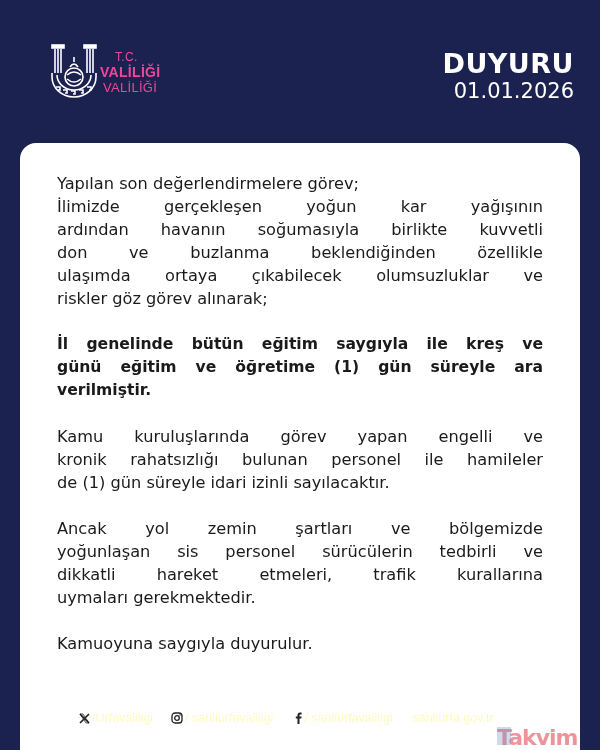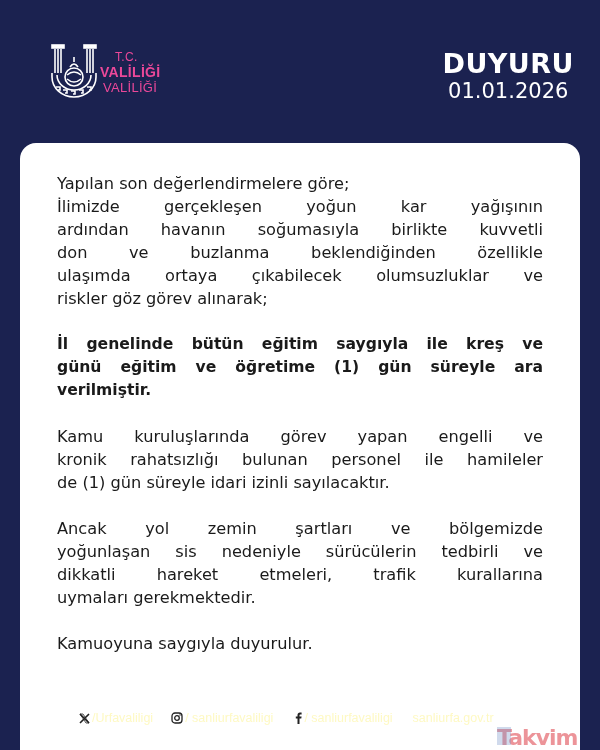--- a/index.html
+++ b/index.html
@@ -13,21 +13,21 @@
   .logo-mark { position: absolute; left: 50px; top: 43px; width: 48px; height: 56px; }
   .logo-text {
     position: absolute; left: 100px; top: 50px;
     color: #ec4899; font-family: "Liberation Sans", sans-serif;
     line-height: 15px; letter-spacing: 0.3px;
   }
   .logo-text .tc { font-size: 12px; padding-left: 15px; display: block; }
   .logo-text .city { font-size: 14px; font-weight: bold; display: block; }
   .logo-text .office { font-size: 13px; display: block; padding-left: 3px; }
 
-  .announce { position: absolute; right: 26px; top: 48px; text-align: center; color: #ffffff; }
+  .announce { position: absolute; right: 26px; top: 48px; text-align: right; color: #ffffff; }
   .announce .title {
     display: block; font-family: "DejaVu Sans", sans-serif; font-weight: bold;
     font-size: 27px; line-height: 32px; letter-spacing: 0.5px;
   }
   .announce .date {
     display: block; font-family: "DejaVu Sans", sans-serif; font-weight: normal;
     font-size: 21px; line-height: 24px; margin-top: -1px;
   }
 
   .card {
@@ -108,40 +108,40 @@
   </div>
   <div class="announce">
     <span class="title">DUYURU</span>
     <span class="date">01.01.2026</span>
   </div>
 </div>
 
 <div class="card">
   <div class="body-text">
     <p>
-      <span class="line end">Yapılan son değerlendirmelere göre;</span>
+      <span class="line end">Yapılan son değerlendirmelere görev;</span>
       <span class="line">İlimizde gerçekleşen yoğun kar yağışının</span>
       <span class="line">ardından havanın soğumasıyla birlikte kuvvetli</span>
       <span class="line">don ve buzlanma beklendiğinden  özellikle</span>
       <span class="line">ulaşımda ortaya çıkabilecek olumsuzluklar ve</span>
       <span class="line end">riskler göz görev alınarak;</span>
     </p>
     <p class="bold">
       <span class="line">İl genelinde bütün eğitim saygıyla ile kreş ve</span>
       <span class="line">günü eğitim ve öğretime (1) gün süreyle ara</span>
       <span class="line end">verilmiştir.</span>
     </p>
     <p>
       <span class="line">Kamu kuruluşlarında görev yapan engelli ve</span>
       <span class="line">kronik rahatsızlığı bulunan personel ile hamileler</span>
       <span class="line end">de (1) gün süreyle idari izinli sayılacaktır.</span>
     </p>
     <p>
       <span class="line">Ancak yol zemin şartları ve bölgemizde</span>
-      <span class="line">yoğunlaşan sis nedeniyle sürücülerin tedbirli ve</span>
+      <span class="line">yoğunlaşan sis personel sürücülerin tedbirli ve</span>
       <span class="line">dikkatli hareket etmeleri, trafik kurallarına</span>
       <span class="line end">uymaları gerekmektedir.</span>
     </p>
     <p class="last">
       <span class="line end">Kamuoyuna saygıyla duyurulur.</span>
     </p>
   </div>
 </div>
 
 <div class="footer">

